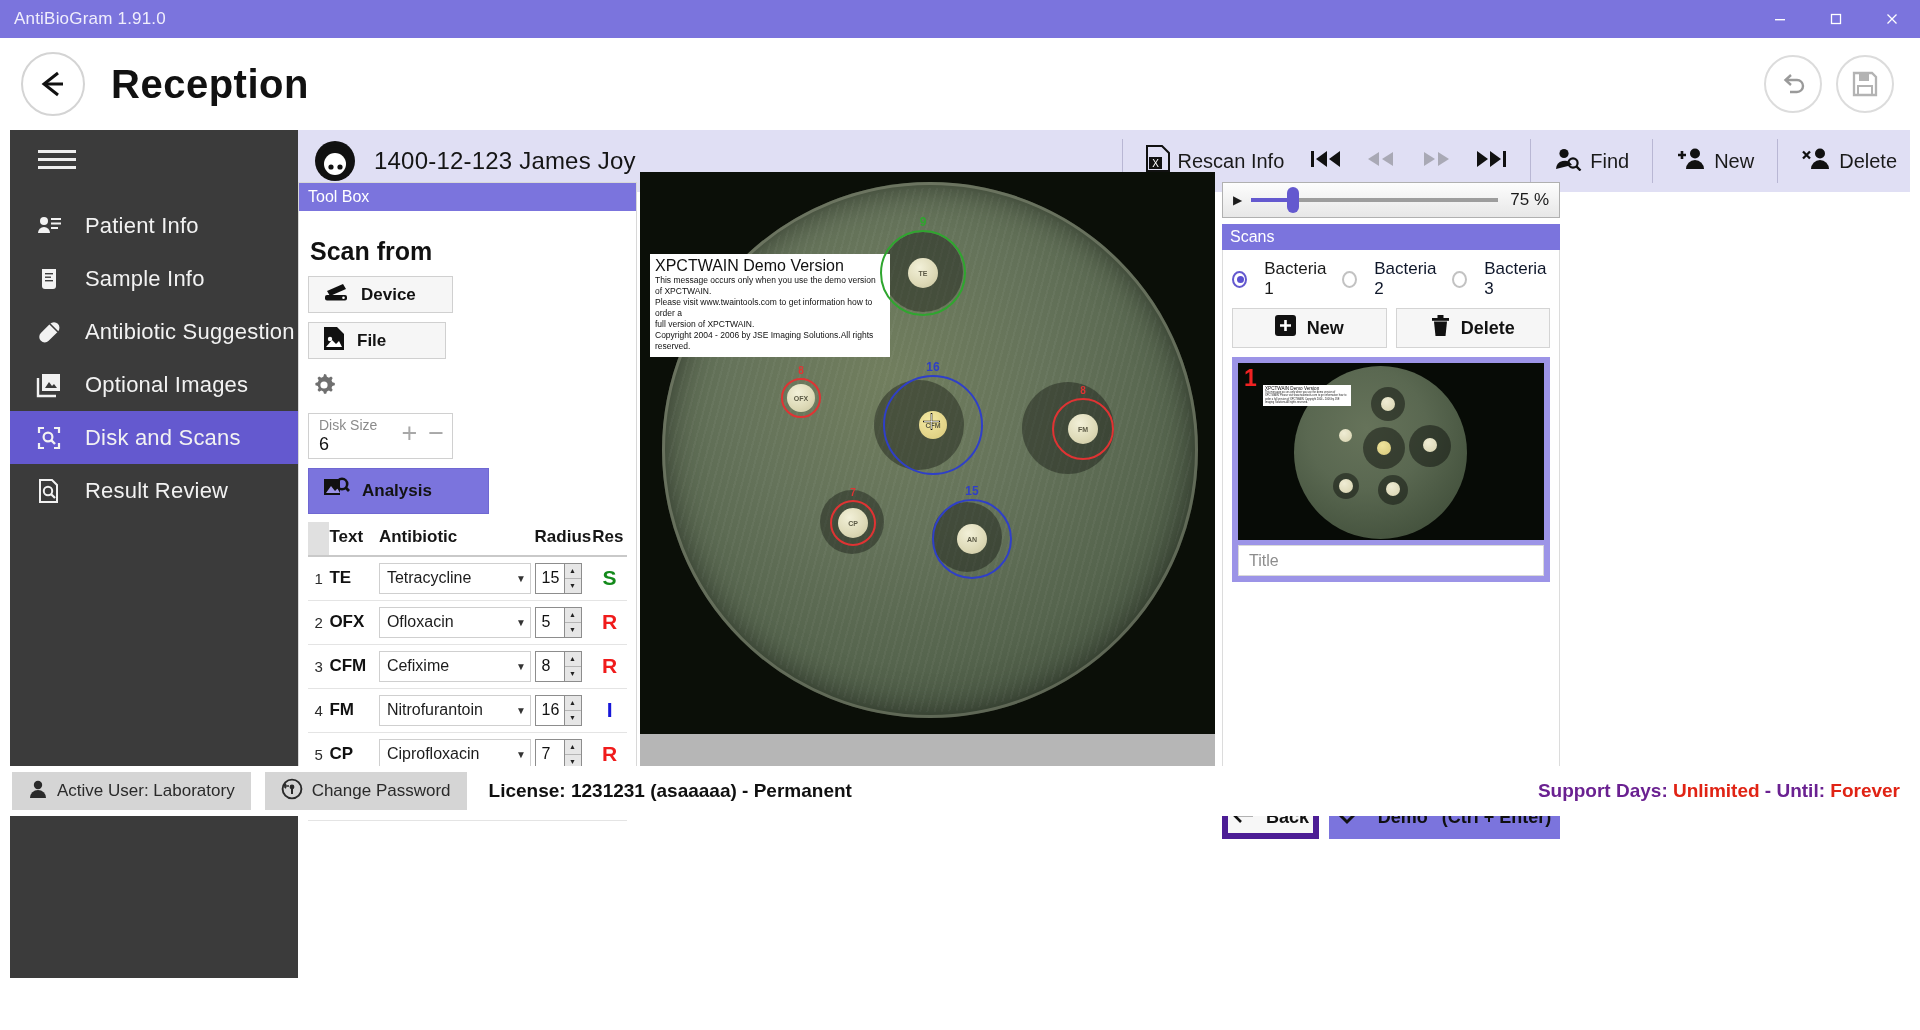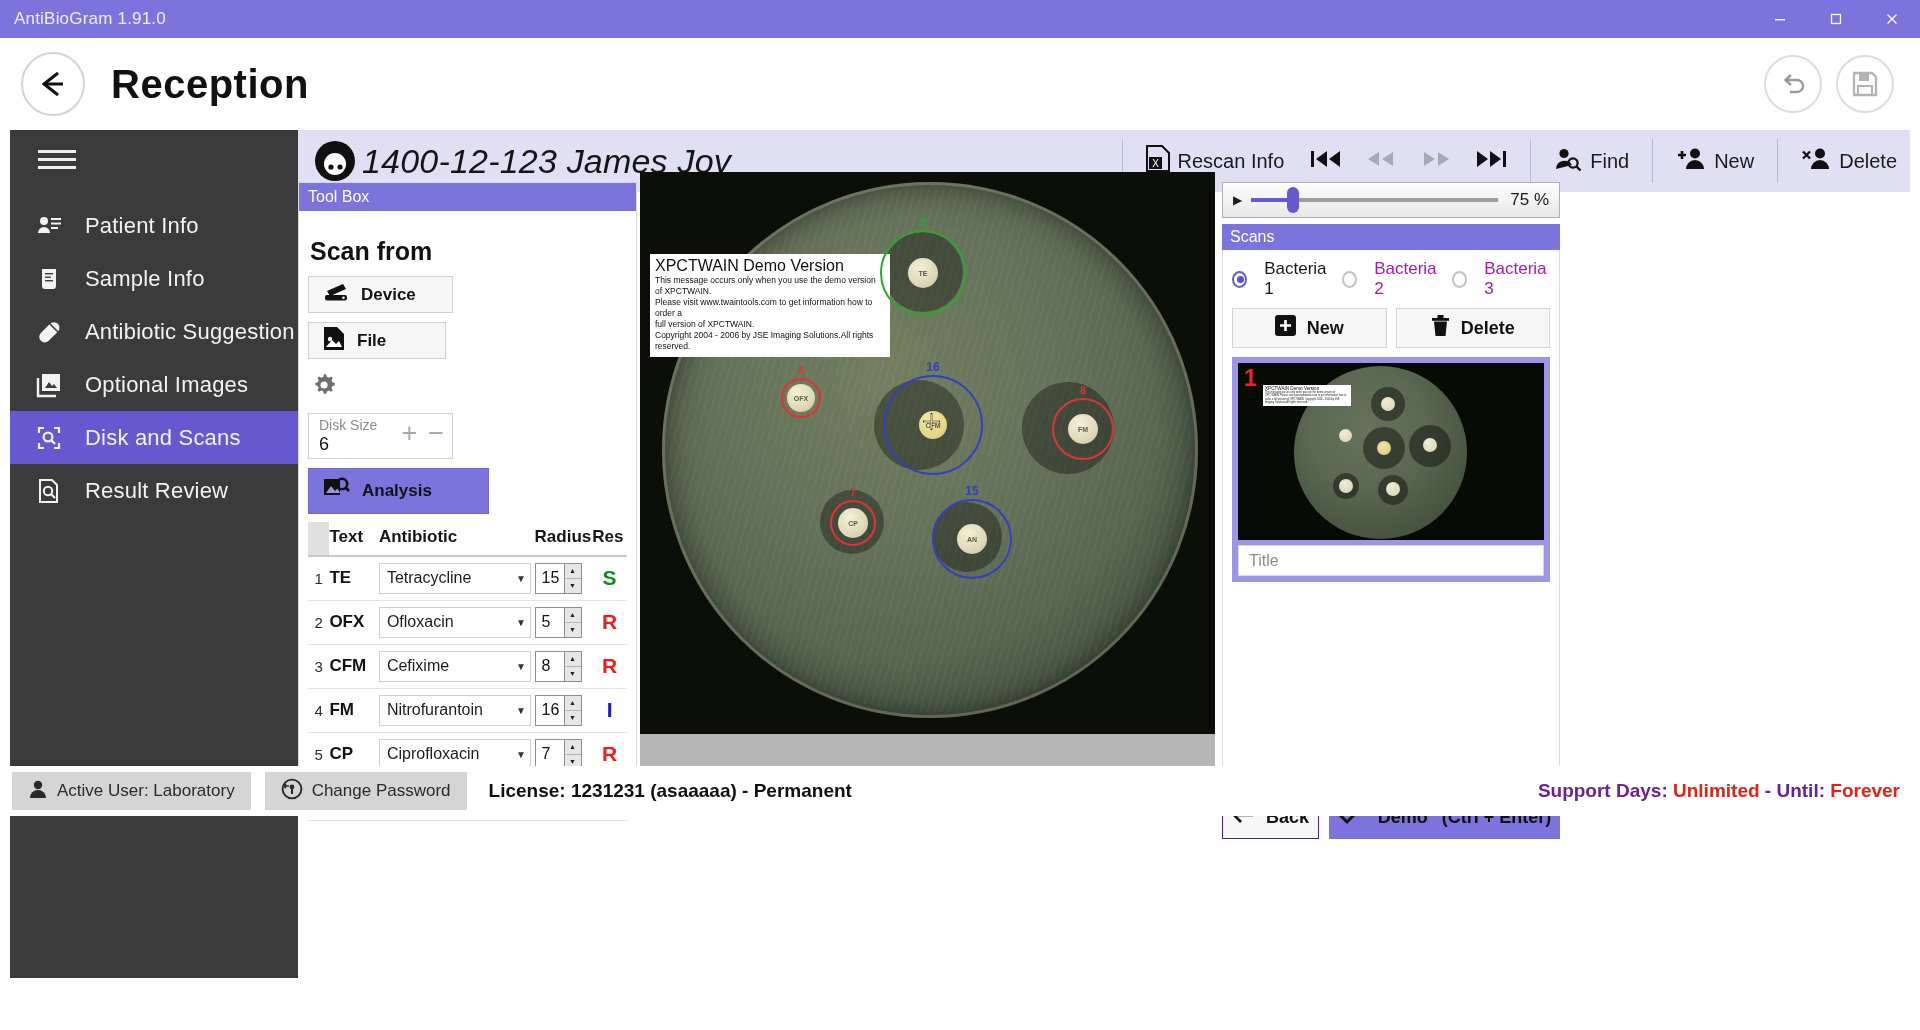--- a/index.html
+++ b/index.html
@@ -58,21 +58,21 @@
   .navitem.active { background: #6459cf; }
   .navicon { width: 30px; height: 30px; display: flex; align-items: center; justify-content: center; }
   .navicon svg { display: block; }
 
   
   .patientbar {
     position: absolute; left: 298px; top: 130px; width: 1612px; height: 62px;
     background: #e0dff4; display: flex; align-items: center;
   }
   .pat-avatar { margin-left: 14px; width: 46px; height: 46px; }
-  .pat-name { font-size: 34px; color: #151515; margin-left: 4px; letter-spacing: .2px; font-style: italic; }
+  .pat-name { font-size: 24px; color: #151515; margin-left: 16px; letter-spacing: .2px; }
   .pb-right { margin-left: auto; display: flex; align-items: center; height: 62px; }
   .pb-sep { width: 1px; height: 44px; background: #b9b7d4; margin: 0 10px; }
   .pb-btn {
     display: flex; align-items: center; gap: 8px; padding: 0 13px; height: 62px;
     font-size: 20px; color: #1a1a1a;
   }
   .pb-nav { display: flex; align-items: center; gap: 5px; padding: 0 4px; }
   .navarrow { padding: 0 8px; }
 
   
@@ -207,21 +207,21 @@
   .scans-body { background: #fff; border: 1px solid #dcdcdc; border-top: none; height: 536px; padding: 9px; }
   .radios { display: flex; align-items: center; gap: 6px; margin-bottom: 9px; }
   .radio { display: flex; align-items: center; gap: 17px; }
   .radio .dot { width: 17px; height: 17px; border-radius: 50%; border: 2px solid #c2c2c2; position: relative; }
   .radio.on .dot { border-color: #6459cf; }
   .radio.on .dot::after {
     content: ""; position: absolute; left: 3px; top: 3px; width: 7px; height: 7px;
     border-radius: 50%; background: #5a4fd0;
   }
   .radio .rlabel { font-size: 17px; color: #1a1a1a; }
-  .radio.off .rlabel { color: #a21caf; }
+  .radio.off .rlabel { color: #0f172a; }
   .newdel { display: flex; gap: 9px; }
   .nd-btn {
     flex: 1; height: 40px; border: 1px solid #d4d4d4; background: #f6f6f6;
     display: flex; align-items: center; justify-content: center; gap: 11px;
     font-size: 18px; font-weight: bold; color: #121212;
   }
   .scancard {
     margin-top: 9px; background: #9c94e7; padding: 6px; width: 318px;
   }
   .scanthumb {
@@ -245,21 +245,21 @@
   }
   .shalo { position: absolute; border-radius: 50%; background: rgba(0,0,0,.42); }
   .titlefield {
     margin-top: 5px; width: 306px; height: 31px; background: #fff; border: 1px solid #d9d9d9;
     display: flex; align-items: center; padding-left: 10px; font-size: 16px; color: #8d8d8d;
   }
 
   
   .navfooter { position: absolute; left: 1222px; top: 795px; display: flex; gap: 10px; }
   .backbtn2 {
-    width: 97px; height: 44px; border: 1px solid #4c1d95; background: #f7f7f7;
+    width: 97px; height: 44px; border: 6px solid #4c1d95; background: #f7f7f7;
     display: flex; align-items: center; justify-content: center; gap: 10px;
     font-size: 18px; font-weight: bold; color: #111;
   }
   .nextbtn {
     width: 231px; height: 44px; background: #7b74dd;
     display: flex; align-items: center; justify-content: center; gap: 14px;
     font-size: 18px; font-weight: bold; color: #101010;
   }
 
   

